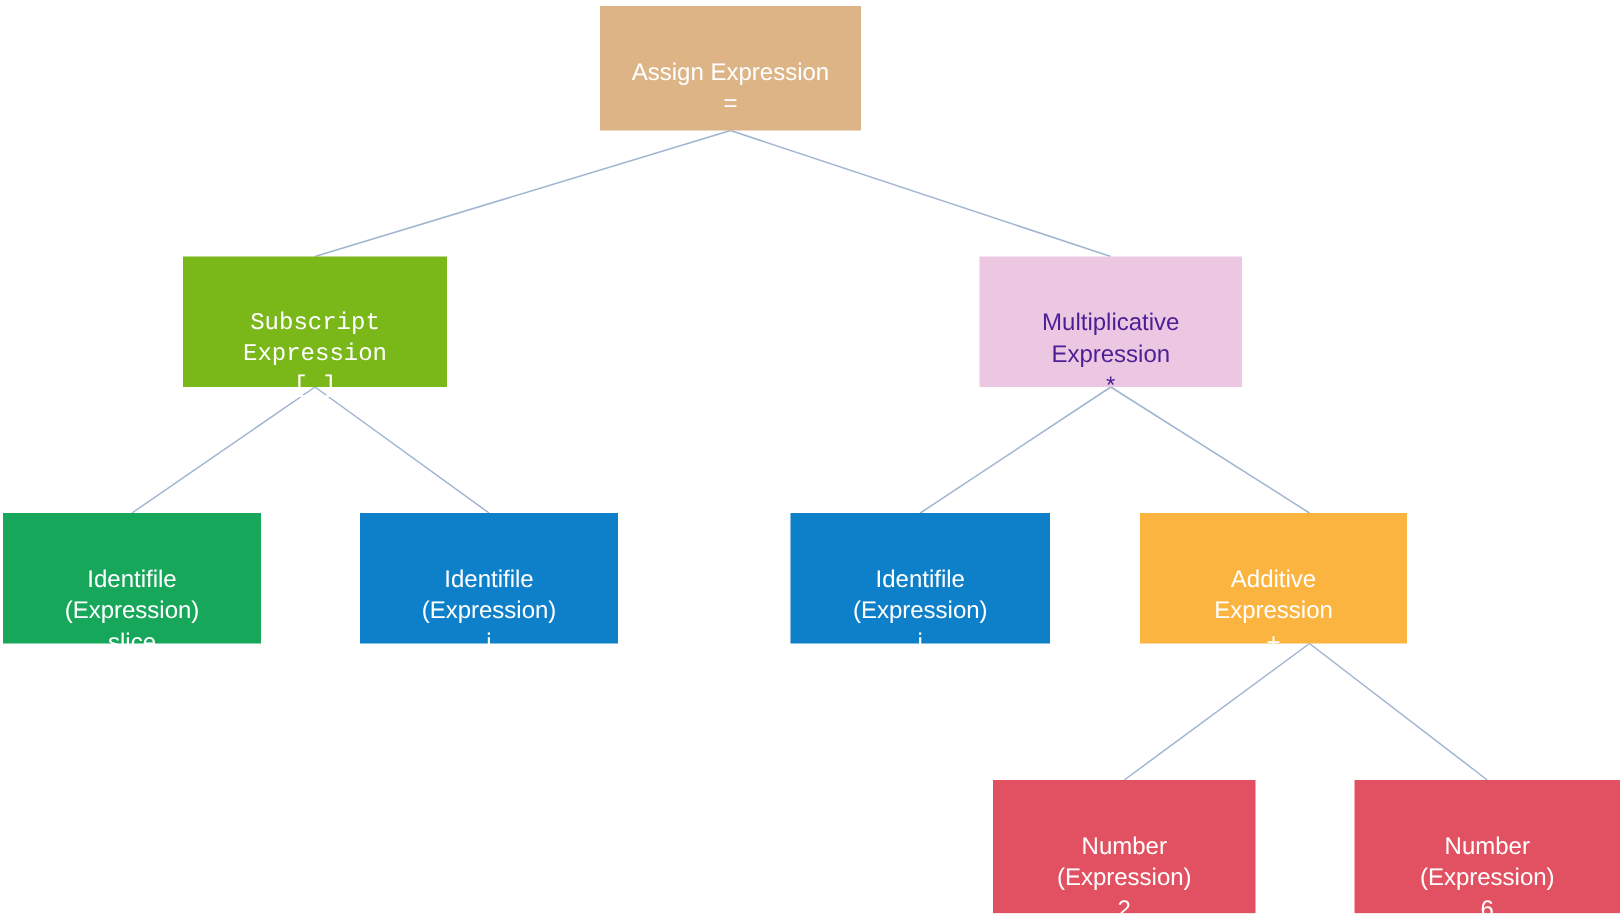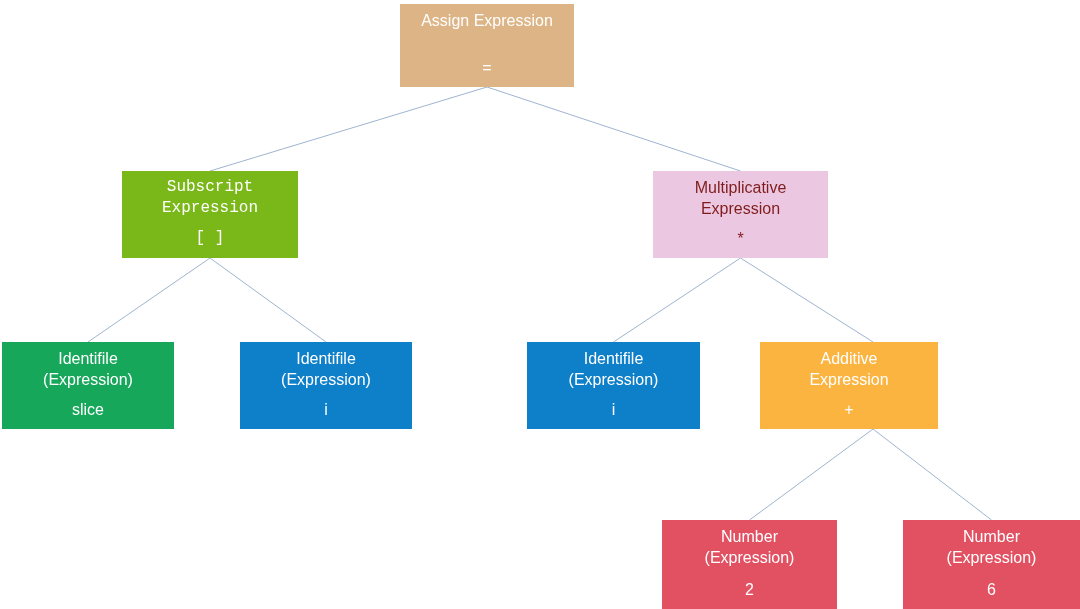--- a/index.html
+++ b/index.html
@@ -31,20 +31,21 @@
     justify-content: space-between;
     align-items: center;
     text-align: center;
     color: #ffffff;
     font-size: 16px;
     line-height: 21px;
     padding: 6px 6px 9px 6px;
   }
   .node .title {
     white-space: pre-line;
+    margin-top: 28px;
   }
   .node .value {
     white-space: pre;
   }
 </style>
 </head>
 <body>
 
 <div class="stage">
   <svg class="connector-layer" width="1080" height="609" viewBox="0 0 1080 609">
@@ -59,21 +60,21 @@
     </svg>
 <div class="node" style="left: 400px; top: 4px; width: 174px; height: 83px; background: rgb(220, 180, 133); color: rgb(255, 255, 255);">
       <div class="title">Assign Expression</div>
       <div class="value">=</div>
     </div>
     <div class="node" style="left: 122px; top: 171px; width: 176px; height: 87px; background: rgb(122, 183, 25); color: rgb(255, 255, 255); font-family: Liberation Mono, monospace;">
       <div class="title">Subscript
 Expression</div>
       <div class="value">[ ]</div>
     </div>
-    <div class="node" style="left: 653px; top: 171px; width: 175px; height: 87px; background: rgb(236, 199, 225); color: #7f1d1d;">
+    <div class="node" style="left: 653px; top: 171px; width: 175px; height: 87px; background: rgb(236, 199, 225); color: #4c1d95;">
       <div class="title">Multiplicative
 Expression</div>
       <div class="value">*</div>
     </div>
     <div class="node" style="left: 2px; top: 342px; width: 172px; height: 87px; background: rgb(23, 167, 91); color: rgb(255, 255, 255);">
       <div class="title">Identifile
 (Expression)</div>
       <div class="value">slice</div>
     </div>
     <div class="node" style="left: 240px; top: 342px; width: 172px; height: 87px; background: rgb(14, 127, 201); color: rgb(255, 255, 255);">

